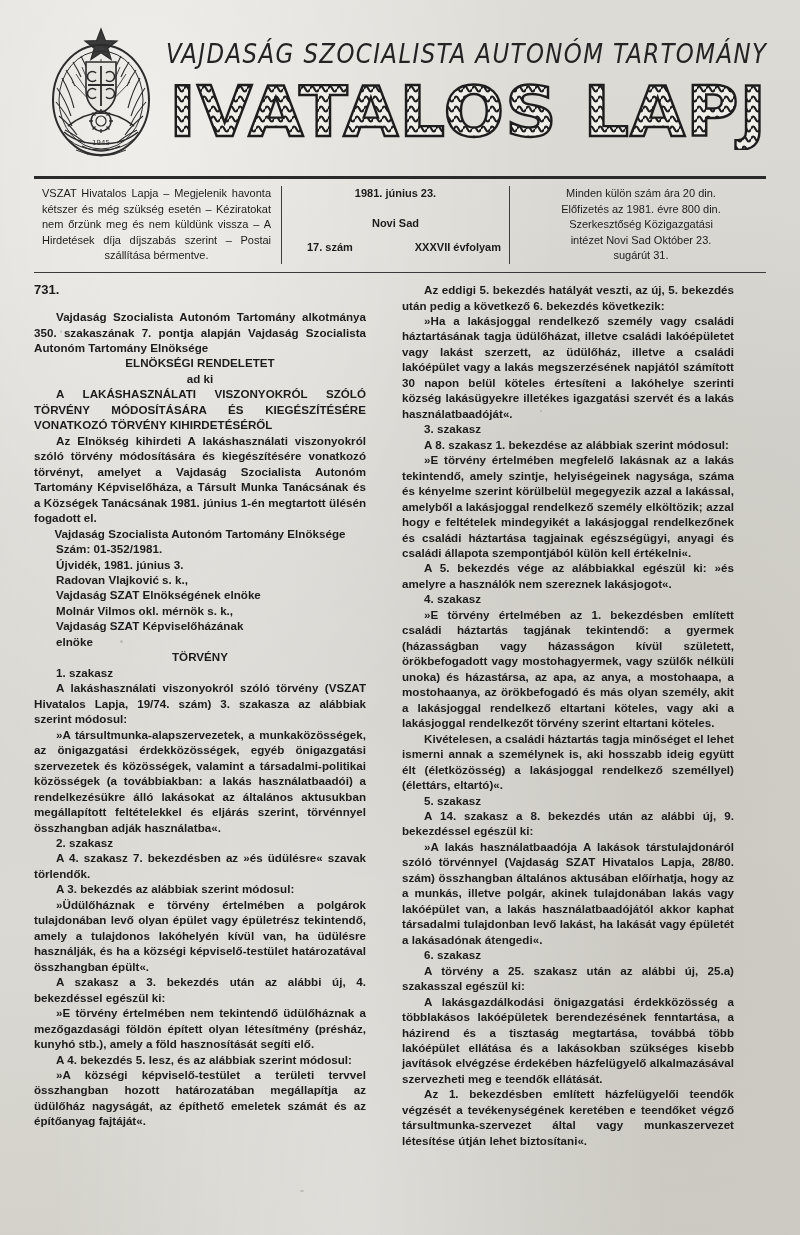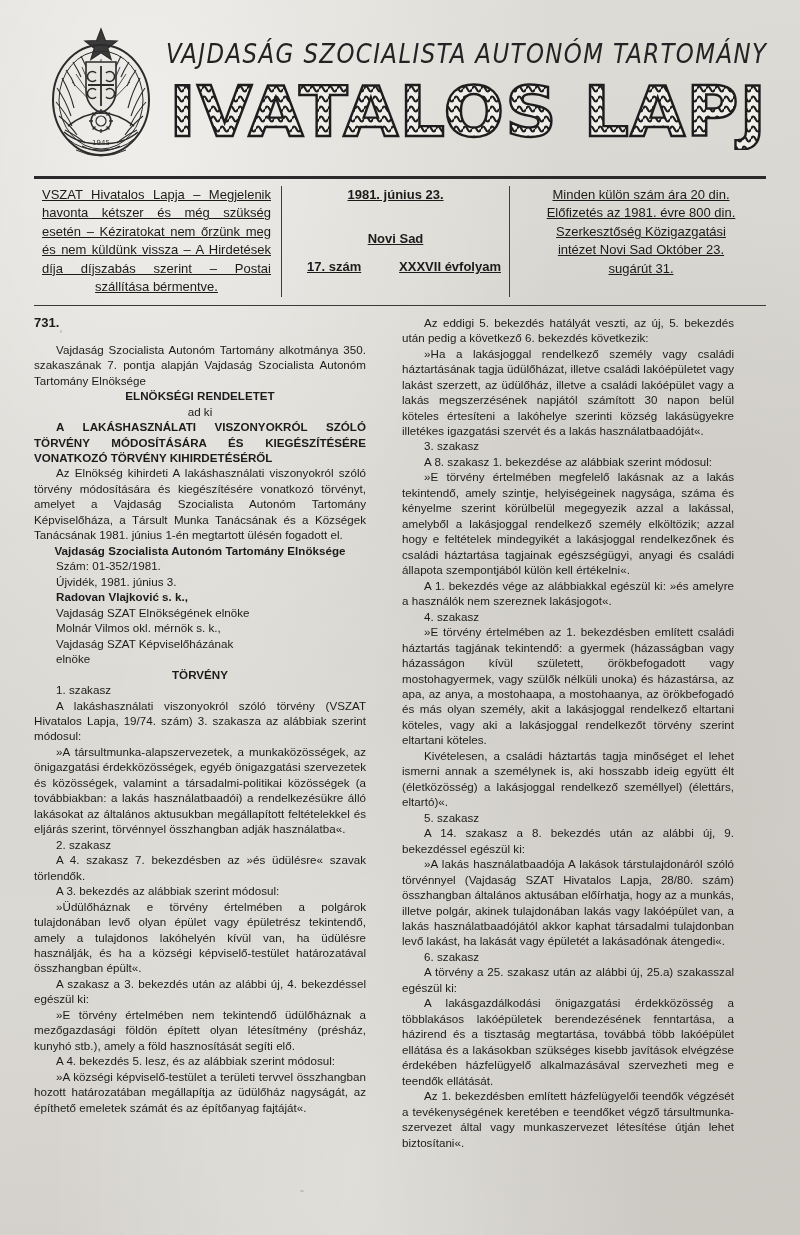--- a/index.html
+++ b/index.html
@@ -35,42 +35,43 @@
     font-stretch:condensed;
     color:#232323;white-space:nowrap;
     transform:scaleX(.96);transform-origin:left center;
     margin-top:16px;
   }
   .line2{margin-top:5px;}
 
   
   .rule-thick{height:3px;background:#2a2a2a;margin-top:8px;}
   .rule-thin{height:1px;background:#3a3a3a;margin-top:2px;}
-  .infobox{display:flex;padding:7px 0 6px 0;font-size:13px;line-height:1.42;text-decoration:underline;}
+  .infobox{display:flex;padding:7px 0 6px 0;font-size:11px;line-height:1.42;}
   .ib-col{box-sizing:border-box;}
   .ib-left{flex:0 0 248px;padding:0 10px 0 8px;text-align:justify;text-align-last:center;border-right:1px solid #3d3d3d;}
   .ib-mid{flex:0 0 228px;padding:0 8px;border-right:1px solid #3d3d3d;position:relative;}
   .ib-right{flex:1;padding:0 6px 0 12px;text-align:center;}
   .ib-mid .mid-date{text-align:center;font-weight:bold;}
-  .ib-mid .mid-city{text-align:center;font-weight:bold;margin-top:26px;}
+  .ib-mid .mid-city{text-align:center;font-weight:bold;margin-top:14px;}
   .ib-mid .mid-row{display:flex;justify-content:space-between;margin-top:9px;font-weight:bold;margin-left:17px;}
   .ib-right div{white-space:nowrap;}
 
   
   .columns{display:flex;margin-top:9px;}
   .col{width:346px;box-sizing:border-box;}
   .col-left{padding-right:14px;}
   .col-right{padding-left:14px;margin-left:8px;}
   .col p{
     margin:0;
     font-size:11.6px;
     line-height:1.335;
     text-align:justify;
     text-indent:1.9em;
     letter-spacing:.002em;
+    font-weight:bold;
   }
   .itemno{font-size:13px;font-weight:bold;margin:0 0 12px 0;}
   .ctr{text-align:center !important;text-indent:0 !important;}
   .spaced{letter-spacing:.33em;font-weight:bold;font-size:12.4px;}
   .spaced-sm{letter-spacing:.30em;font-weight:bold;font-size:12.2px;}
   .caps-title{font-weight:bold;font-size:11.7px;line-height:1.28;text-align:center;text-indent:0;}
   .bold{font-weight:bold;}
   .sec{text-align:center;text-indent:0;margin:13px 0 10px 0;font-size:11.6px;}
   .gap-s{margin-top:9px;}
   .gap-m{margin-top:13px;}
@@ -249,21 +250,21 @@
       <p>»A községi képviselő-testület a területi tervvel összhangban hozott határozatában megállapítja az üdülőház nagyságát, az építhető emeletek számát és az építőanyag fajtáját«.</p>
     </div>
 
     <div class="col col-right">
       <p>Az eddigi 5. bekezdés hatályát veszti, az új, 5. bekezdés után pedig a következő 6. bekezdés következik:</p>
       <p>»Ha a lakásjoggal rendelkező személy vagy családi háztartásának tagja üdülőházat, illetve családi lakóépületet vagy lakást szerzett, az üdülőház, illetve a családi lakóépület vagy a lakás megszerzésének napjától számított 30 napon belül köteles értesíteni a lakóhelye szerinti község lakásügyekre illetékes igazgatási szervét és a lakás használatbaadóját«.</p>
 
       <p class="sec">3. szakasz</p>
       <p>A 8. szakasz 1. bekezdése az alábbiak szerint módosul:</p>
       <p>»E törvény értelmében megfelelő lakásnak az a lakás tekintendő, amely szintje, helyiségeinek nagysága, száma és kényelme szerint körülbelül megegyezik azzal a lakással, amelyből a lakásjoggal rendelkező személy elköltözik; azzal hogy e feltételek mindegyikét a lakásjoggal rendelkezőnek és családi háztartása tagjainak egészségügyi, anyagi és családi állapota szempontjából külön kell értékelni«.</p>
-      <p>A 1. bekezdés vége az alábbiakkal egészül ki: »és amelyre a használók nem szereznek lakásjogot«.</p>
+      <p>A 5. bekezdés vége az alábbiakkal egészül ki: »és amelyre a használók nem szereznek lakásjogot«.</p>
 
       <p class="sec">4. szakasz</p>
       <p>»E törvény értelmében az 1. bekezdésben említett családi háztartás tagjának tekintendő: a gyermek (házasságban vagy házasságon kívül született, örökbefogadott vagy mostohagyermek, vagy szülők nélküli unoka) és házastársa, az apa, az anya, a mostohaapa, a mostohaanya, az örökbefogadó és más olyan személy, akit a lakásjoggal rendelkező eltartani köteles, vagy aki a lakásjoggal rendelkezőt törvény szerint eltartani köteles.</p>
       <p>Kivételesen, a családi háztartás tagja minőséget el lehet ismerni annak a személynek is, aki hosszabb ideig együtt élt (életközösség) a lakásjoggal rendelkező személlyel) (élettárs, eltartó)«.</p>
 
       <p class="sec">5. szakasz</p>
       <p>A 14. szakasz a 8. bekezdés után az alábbi új, 9. bekezdéssel egészül ki:</p>
       <p>»A lakás használatbaadója A lakások társtulajdonáról szóló törvénnyel (Vajdaság SZAT Hivatalos Lapja, 28/80. szám) összhangban általános aktusában előírhatja, hogy az a munkás, illetve polgár, akinek tulajdonában lakás vagy lakóépület van, a lakás használatbaadójától akkor kaphat társadalmi tulajdonban levő lakást, ha lakását vagy épületét a lakásadónak átengedi«.</p>
 
       <p class="sec">6. szakasz</p>

